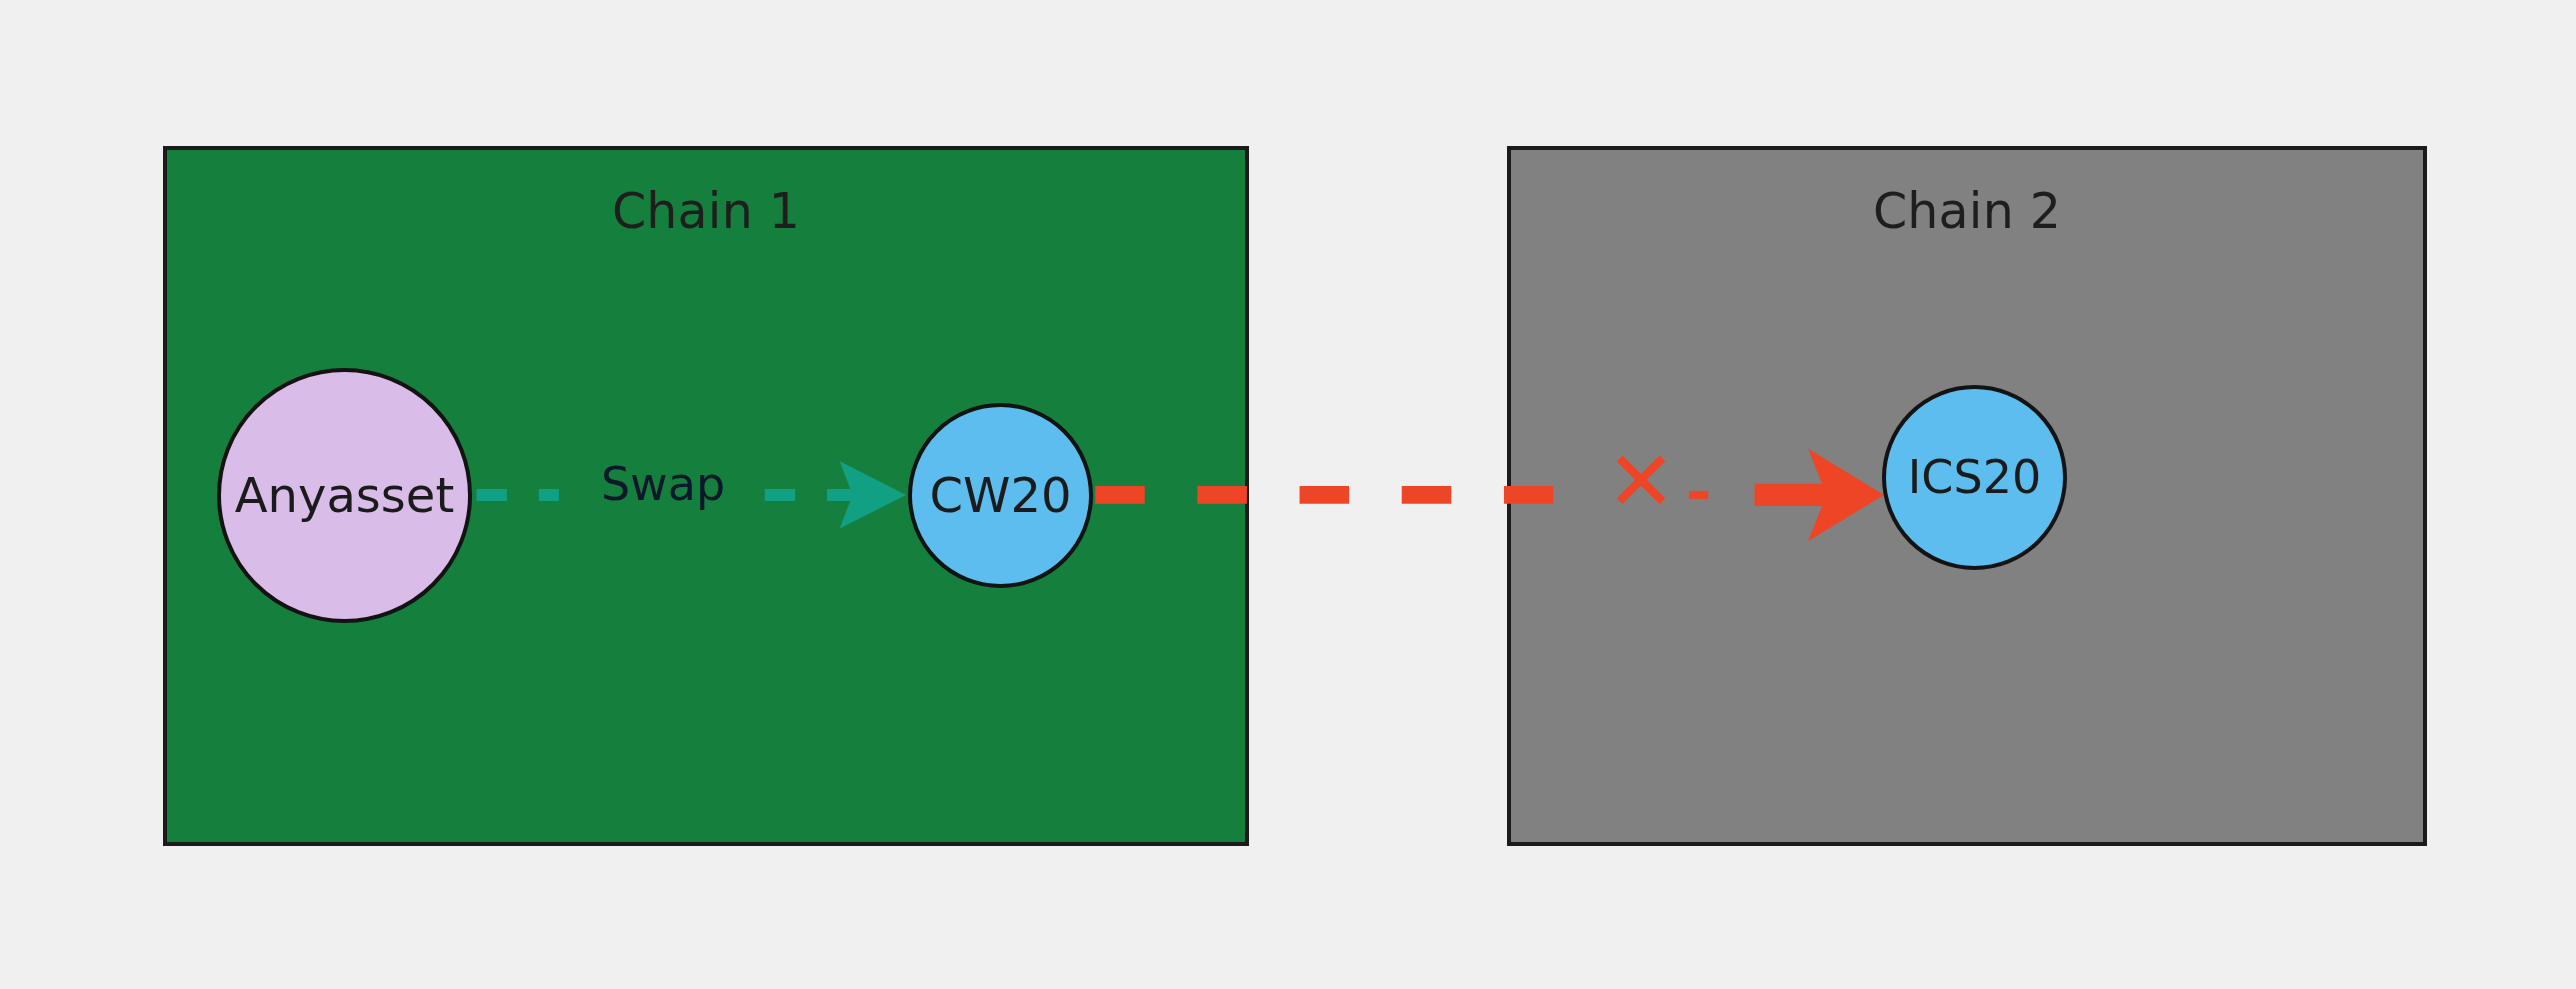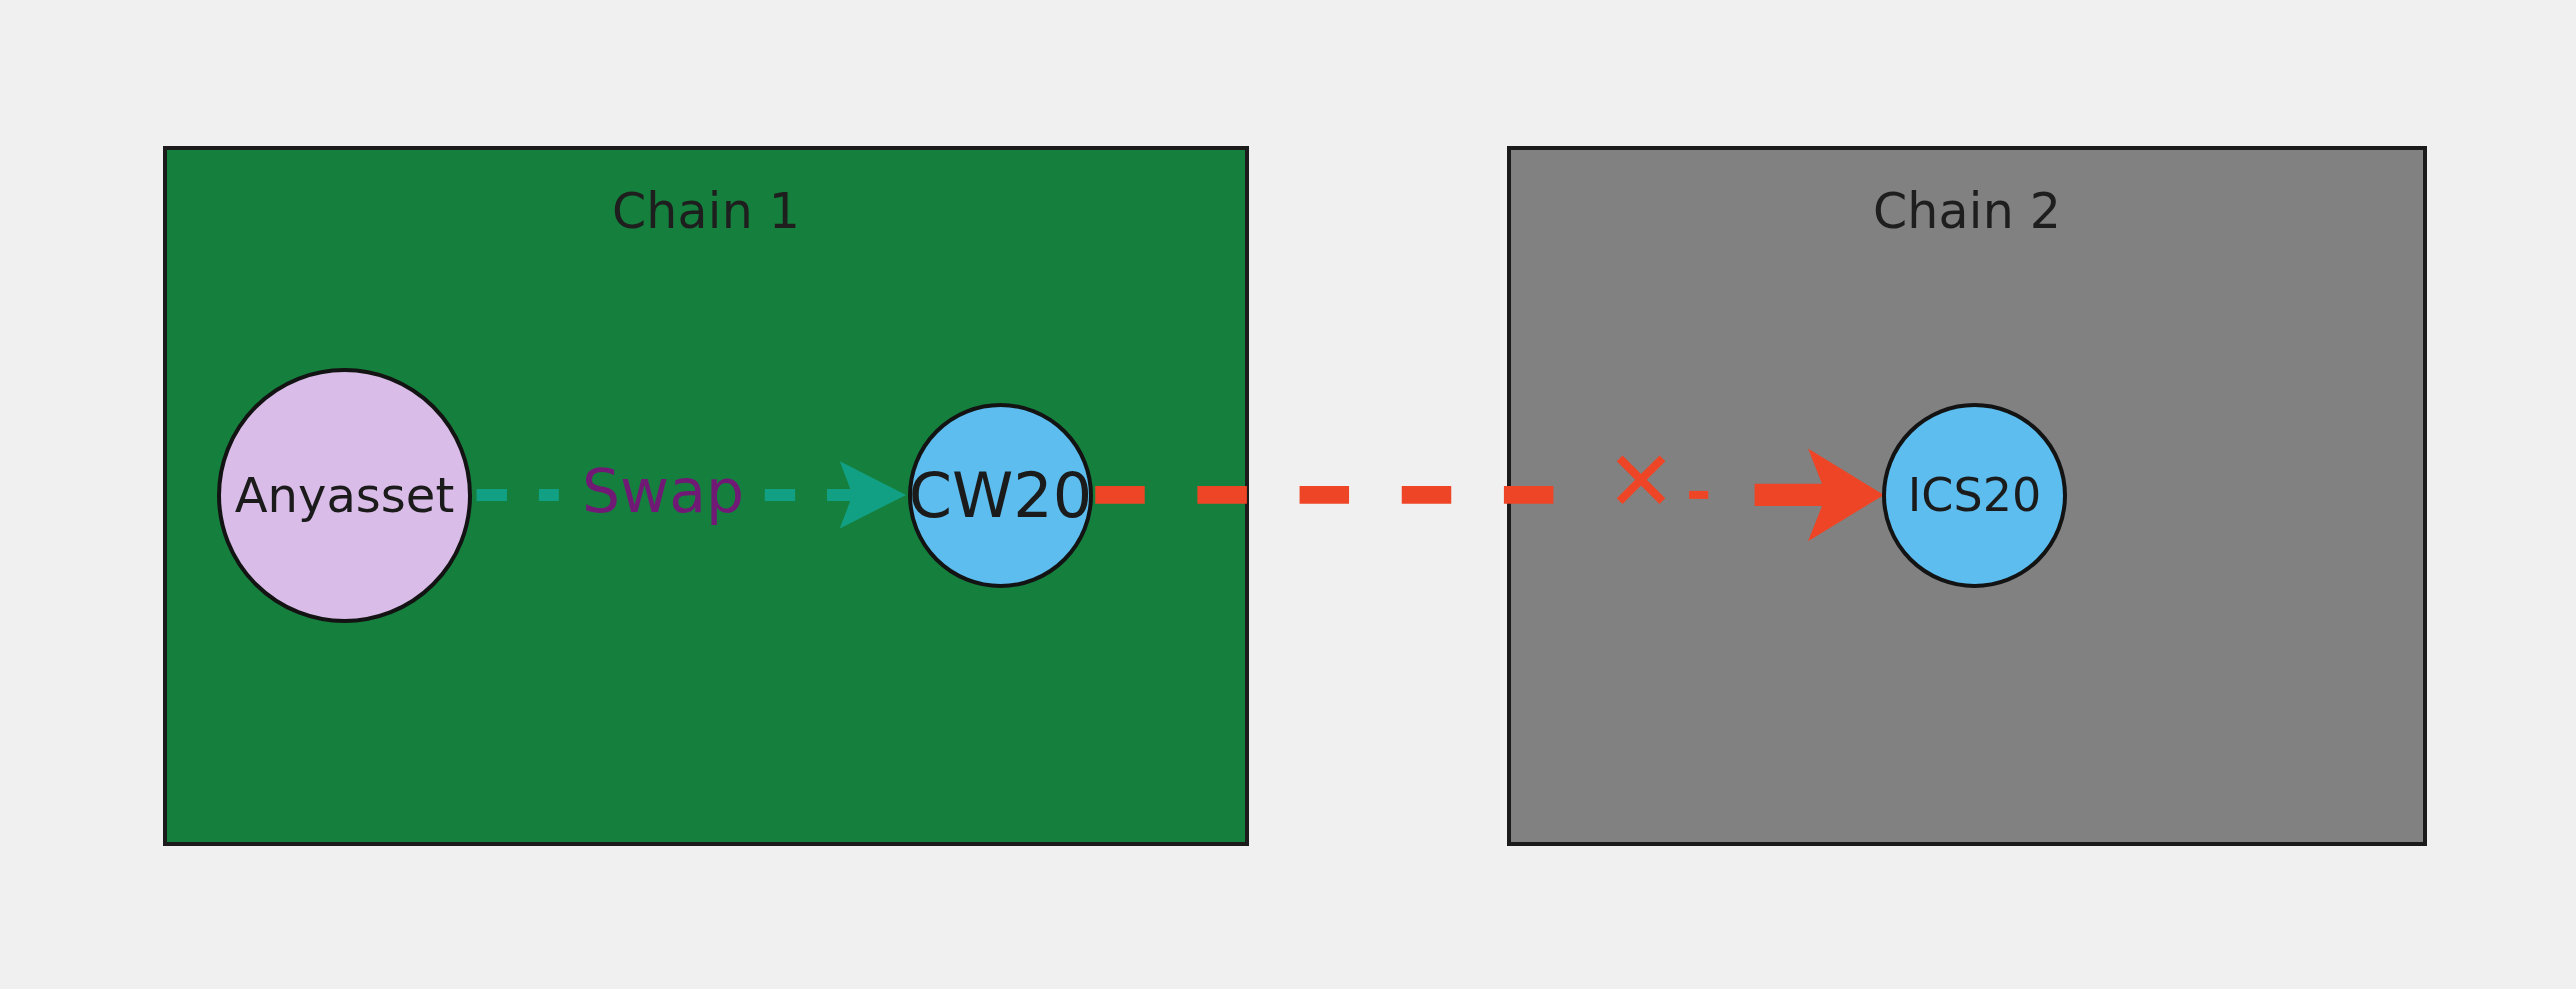--- a/index.html
+++ b/index.html
@@ -71,25 +71,25 @@
     height: 255px;
     background: #d9bce8;
     font-size: 48px;
   }
   #node-cw20 {
     left: 908px;
     top: 403px;
     width: 185px;
     height: 185px;
     background: #5cbdee;
-    font-size: 62px;
+    font-size: 48px;
   }
   #node-ics20 {
     left: 1882px;
-    top: 403px;
+    top: 385px;
     width: 185px;
     height: 185px;
     background: #5cbdee;
     font-size: 46px;
   }
   .node-line { display: block; }
 
   
   .edge-svg {
     position: absolute;
@@ -99,22 +99,22 @@
     height: 989px;
     overflow: visible;
     pointer-events: none;
   }
   .swap-label {
     position: absolute;
     left: 559px;
     top: 461px;
     width: 208px;
     text-align: center;
-    font-size: 60px;
-    color: #701a75;
+    font-size: 46px;
+    color: #0f172a;
     line-height: 1;
   }
   .x-mark {
     position: absolute;
     left: 1593px;
     top: 440px;
     width: 96px;
     text-align: center;
     font-size: 83px;
     color: #ee4526;

